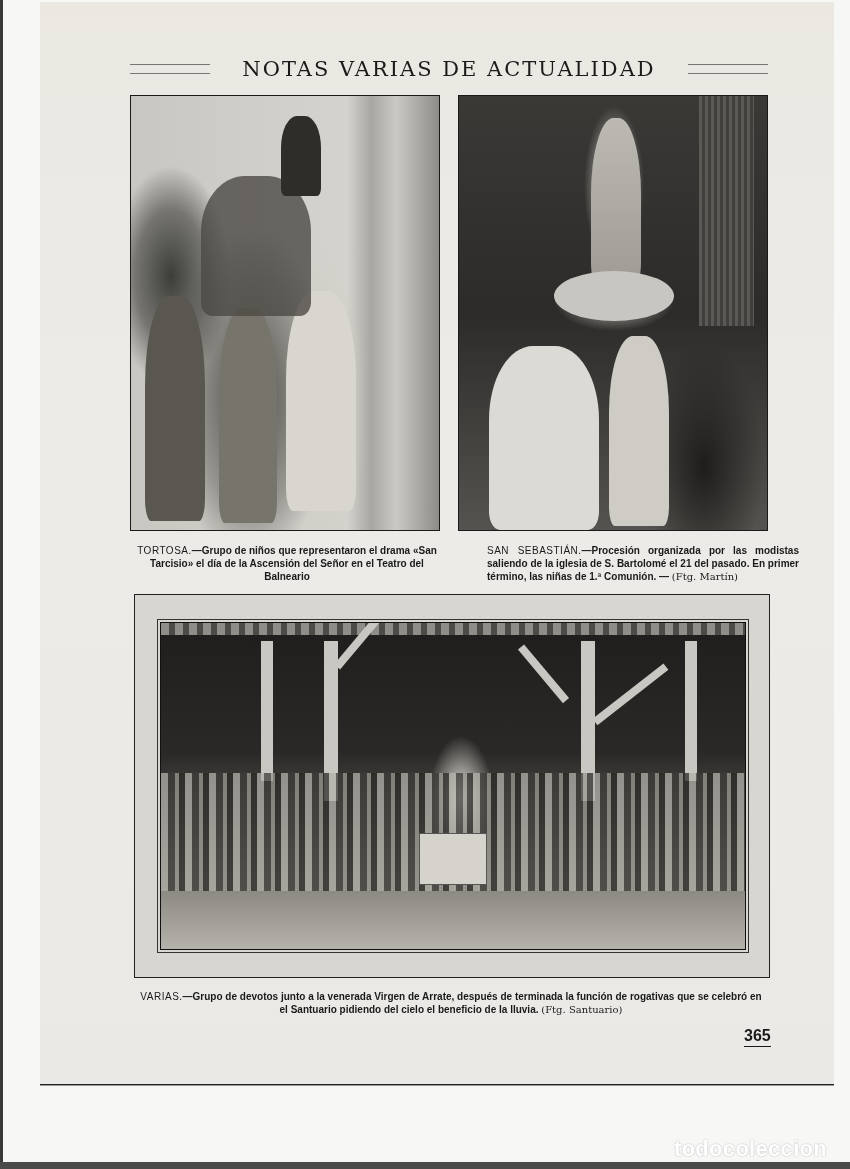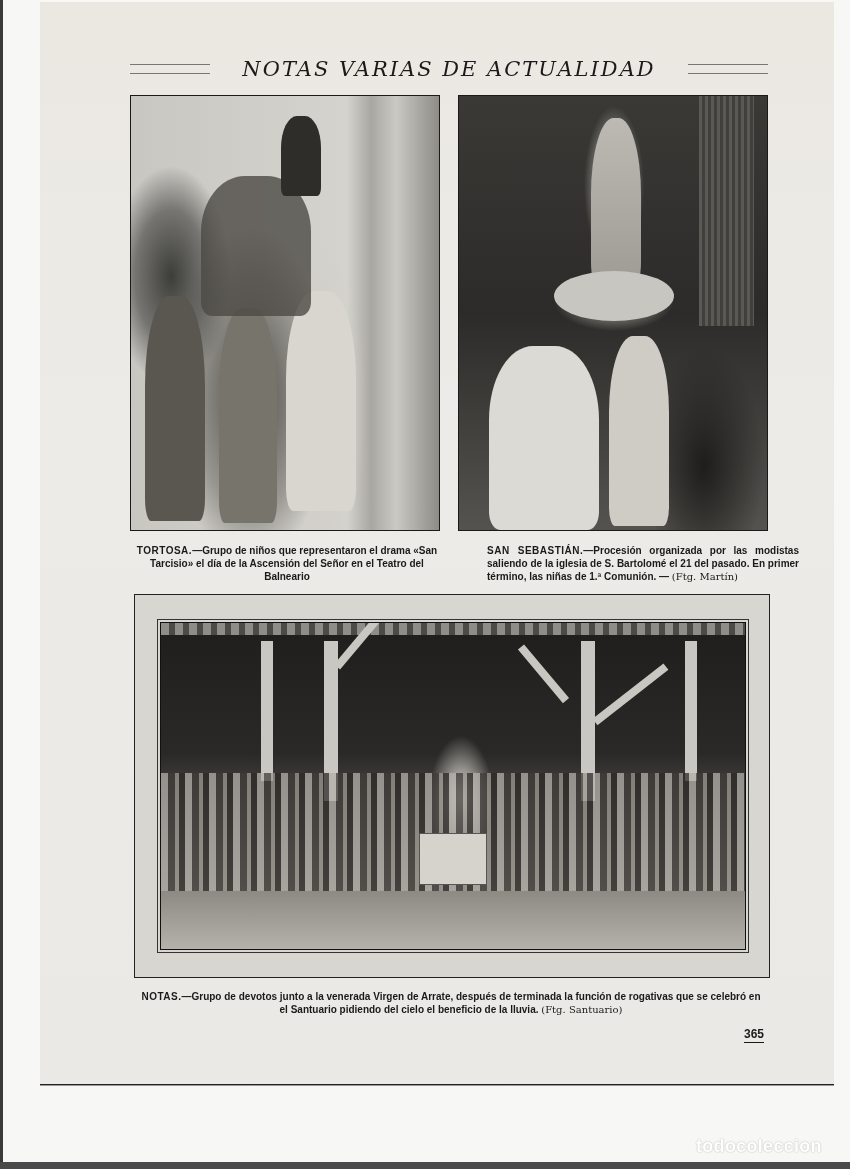--- a/index.html
+++ b/index.html
@@ -16,21 +16,21 @@
     border-bottom: 1px solid #222;
     box-shadow: 0 1px 0 #999;
   }
   .header {
     position: absolute; left: 130px; top: 53px; width: 638px; height: 32px;
     display: flex; align-items: center; justify-content: space-between;
   }
   .rule-pair { width: 80px; height: 8px; border-top: 1px solid #777; border-bottom: 1px solid #777; }
   .title {
     font-family: "DejaVu Serif", serif; font-size: 21px; letter-spacing: 2px;
-    color: #1a1a1a; white-space: nowrap; font-style: italic;
+    color: #1a1a1a; white-space: nowrap;
   }
   .photo {
     position: absolute; border: 1.5px solid #1a1a1a; overflow: hidden;
   }
   .photo-tortosa {
     left: 130px; top: 95px; width: 308px; height: 434px;
     background:
       radial-gradient(ellipse 60px 110px at 40px 180px, #3d3d3a 0%, rgba(61,61,58,0.6) 60%, transparent 100%),
       radial-gradient(ellipse 80px 170px at 120px 300px, #4a4843 0%, rgba(74,72,67,0.4) 70%, transparent 100%),
       radial-gradient(ellipse 45px 160px at 190px 310px, #cfcdc6 0%, rgba(207,205,198,0.4) 70%, transparent 100%),
@@ -54,34 +54,33 @@
     border: 1px solid #111; outline: 1px solid #333; outline-offset: 2px;
     background:
       radial-gradient(ellipse 32px 62px at 300px 175px, #e7e5df 0%, rgba(231,229,223,0.3) 70%, transparent 100%),
       linear-gradient(180deg, #1f1e1c 0%, #2a2927 40%, #5f5d58 65%, #8a8882 85%, #b4b1ab 100%);
   }
   .beam { position: absolute; background: #c9c7c1; }
   .caption {
     position: absolute; font-family: "Liberation Sans", sans-serif; font-weight: bold;
     font-size: 10px; line-height: 13px; color: #1a1a1a; text-align: center;
   }
-  .caption .lead { font-weight: bold; letter-spacing: 0.5px; }
+  .caption .lead { font-weight: normal; letter-spacing: 0.5px; }
   .caption .credit { font-weight: normal; font-family: "DejaVu Serif", serif; }
   .cap-tortosa { left: 132px; top: 544px; width: 310px; }
   .cap-sansebastian { left: 460px; top: 544px; width: 312px; text-align: justify; text-align-last: left; margin-left: 27px; }
   .cap-eibar { left: 136px; top: 990px; width: 630px; }
   .page-number {
     position: absolute; left: 744px; top: 1027px; font-family: "Liberation Sans", sans-serif;
-    font-weight: bold; font-size: 12px; color: #1a1a1a; border-bottom: 1.5px solid #1a1a1a; padding-bottom: 1px;
+    font-weight: bold; font-size: 16px; color: #1a1a1a; border-bottom: 1.5px solid #1a1a1a; padding-bottom: 1px;
   }
   .watermark {
     position: absolute; left: 674px; top: 1136px; font-family: "Liberation Sans", sans-serif;
-    font-weight: bold; font-size: 18px; color: #ffffff; letter-spacing: 0.3px;
+    font-weight: bold; font-size: 22px; color: #ffffff; letter-spacing: 0.3px;
     text-shadow: 0 0 1px #bbb, 0 0 2px #ccc;
-    margin-left: 22px;
   }
   .figure { position: absolute; border-radius: 40% 40% 10% 10%; }
 </style>
 </head>
 <body>
 
 <div class="scan-left-edge"></div>
 
 <div class="page"></div>
 
@@ -121,19 +120,19 @@
   <div class="beam" style="left:420px;top:18px;width:14px;height:160px;"></div>
   <div class="beam" style="left:524px;top:18px;width:12px;height:140px;"></div>
   <div class="beam" style="left:176px;top:40px;width:70px;height:8px;transform:rotate(-50deg);transform-origin:left;"></div>
   <div class="beam" style="left:360px;top:20px;width:70px;height:8px;transform:rotate(50deg);transform-origin:left;"></div>
   <div class="beam" style="left:434px;top:95px;width:90px;height:8px;transform:rotate(-38deg);transform-origin:left;"></div>
   <div style="position:absolute;left:0;top:150px;width:584px;height:125px;background:repeating-linear-gradient(90deg,#b3b0aa 0 7px,#3e3d39 7px 14px,#9a978f 14px 18px,#2c2b28 18px 24px);opacity:.75;"></div>
   <div style="position:absolute;left:258px;top:210px;width:66px;height:50px;background:#d6d3cc;border:1px solid #555;"></div>
   <div style="position:absolute;left:0;top:268px;width:584px;height:58px;background:linear-gradient(180deg,#8d8a84,#b5b2ac);"></div>
 </div>
 <div class="caption cap-eibar">
-  <span class="lead">NOTAS.</span><span>—Grupo de devotos junto a la venerada Virgen de Arrate, después de terminada la función de rogativas que se celebró en el Santuario pidiendo del cielo el beneficio de la lluvia.</span> <span class="credit">(Ftg. Santuario)</span>
+  <span class="lead">VARIAS.</span><span>—Grupo de devotos junto a la venerada Virgen de Arrate, después de terminada la función de rogativas que se celebró en el Santuario pidiendo del cielo el beneficio de la lluvia.</span> <span class="credit">(Ftg. Santuario)</span>
 </div>
 
 <div class="page-number">365</div>
 
 <div class="watermark">todocoleccion</div>
 <div class="scan-bottom-bar"></div>
 
 </body></html>

